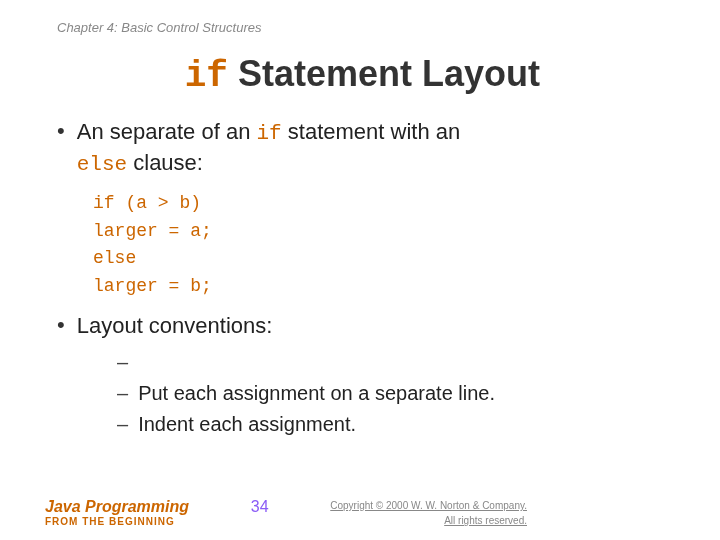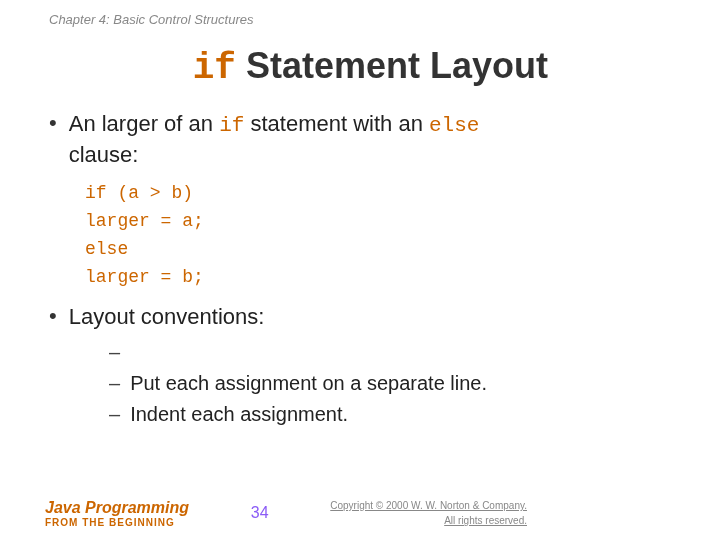--- a/index.html
+++ b/index.html
@@ -10,21 +10,21 @@
       background: #ffffff;
       font-family: Arial, sans-serif;
       overflow: hidden;
       position: relative;
     }
 
     .slide {
       width: 572px;
       height: 540px;
       background: #ffffff;
-      padding: 4px;
+      padding: 12px;
       position: relative;
     }
 
     .chapter-header {
       padding: 8px 45px 0 45px;
       font-style: italic;
       font-size: 13px;
       color: #888888;
     }
 
@@ -99,21 +99,21 @@
       flex-shrink: 0;
       color: #444;
     }
 
     .footer {
       position: absolute;
       bottom: 12px;
       left: 0;
       right: 0;
       display: flex;
-      align-items: center;
+      align-items: flex-start;
       justify-content: space-between;
       padding: 0 45px;
     }
 
     .footer-left {
       display: flex;
       flex-direction: column;
     }
 
     .footer-title {
@@ -154,21 +154,21 @@
 
   <div class="slide-title">
     <span class="code-word">if</span><span> Statement Layout</span>
   </div>
 
   <div class="content">
 
     <div class="bullet-item">
       <span class="bullet-dot">•</span>
       <span class="bullet-text">
-        <span>An larger of an </span><span class="code-inline">if</span><span> statement with an </span><span class="code-inline">else</span><span> clause:</span>
+        <span>An separate of an </span><span class="code-inline">if</span><span> statement with an </span><span class="code-inline">else</span><span> clause:</span>
       </span>
     </div>
 
     <div class="code-block">
       <div>if (a &gt; b)</div>
       <div>  larger = a;</div>
       <div>else</div>
       <div>  larger = b;</div>
     </div>
 

